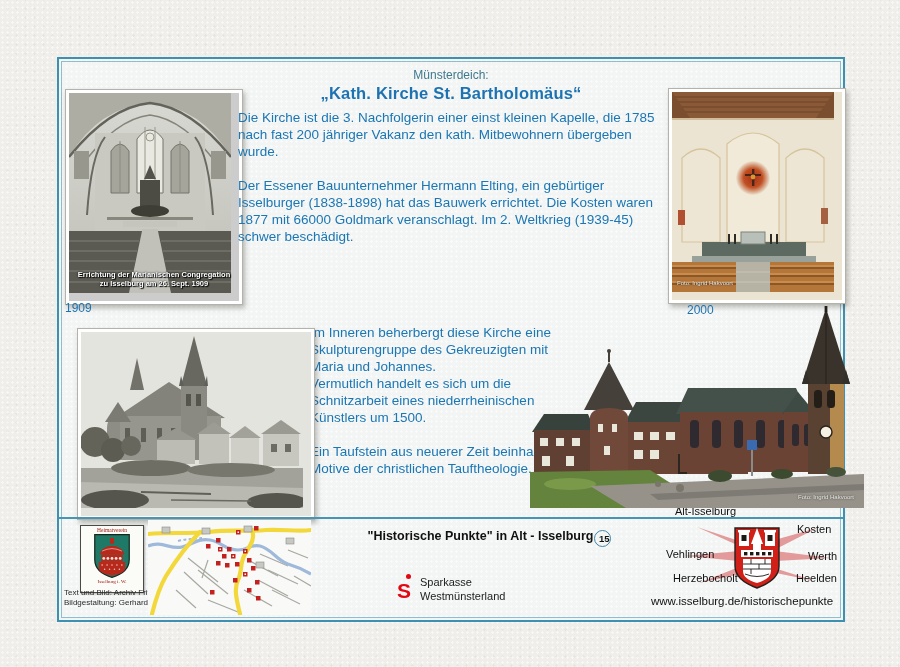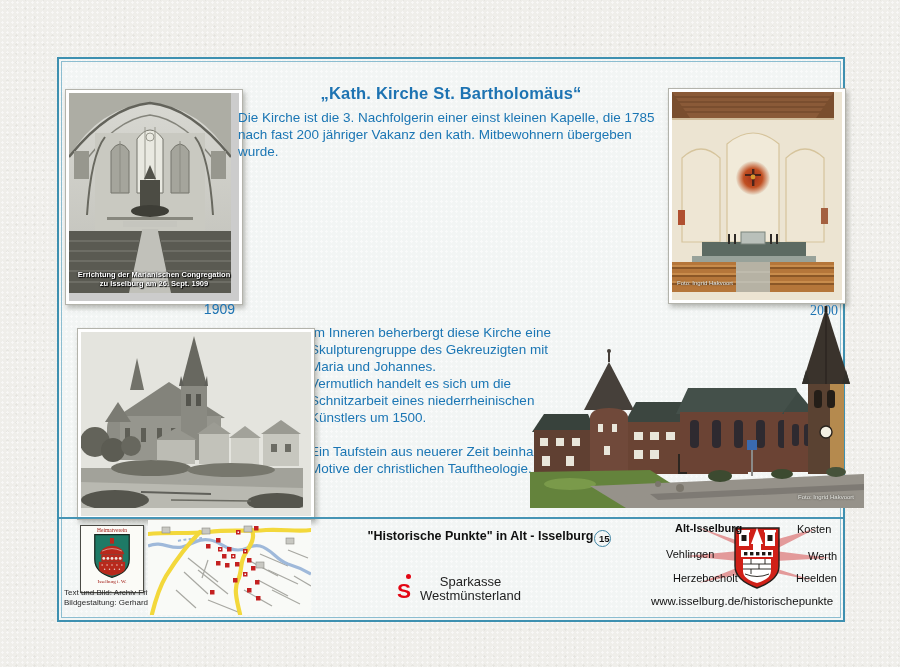--- a/index.html
+++ b/index.html
@@ -28,21 +28,21 @@
     font-size:16.5px;font-weight:bold;color:#1d73b2;letter-spacing:.2px;}
 
   .photo-card{position:absolute;background:#fff;border:1px solid #b3b3ab;
     box-shadow:2px 3px 5px rgba(60,60,50,.35);padding:3px;}
   .photo-body{position:relative;width:100%;height:100%;overflow:hidden;background:#ccc;}
   .photo-body svg{display:block;}
   .ovl{position:absolute;left:1px;right:1px;bottom:13px;text-align:center;color:#fff;
     font-weight:bold;font-size:7.5px;line-height:9px;
     text-shadow:0 0 2px #000,1px 1px 1px #000;}
   .pcredit{position:absolute;font-size:6px;color:#e8e8e2;text-shadow:0 0 2px #333;}
-  .year{position:absolute;text-align:right;color:#1d73b2;font-size:14px;}
+  .year{position:absolute;text-align:left;color:#1d73b2;font-size:12px;}
 
   .col{position:absolute;color:#1b76b4;font-size:13.5px;line-height:17px;}
   .col p{margin:0;}
   .col p.gap{margin-top:17px;}
 
   .divider{position:absolute;left:0;top:458px;width:784px;border-top:2px solid #4795b5;}
 
   
   .heimat-card{position:absolute;left:21px;top:466px;width:62px;height:64px;
     background:#fbfbf7;border:1px solid #4a4a44;box-shadow:1px 1px 2px rgba(0,0,0,.3);
@@ -56,37 +56,38 @@
   .series{position:absolute;left:263px;top:470px;width:334px;text-align:center;
     font-size:12.5px;font-weight:bold;color:#101010;}
   .badge{display:inline-block;width:15px;height:15px;line-height:15px;border:1px solid #3f85a5;
     border-radius:50%;font-size:9.5px;font-weight:bold;color:#101010;
     vertical-align:-2px;text-align:right;}
 
   .sponsor{position:absolute;left:338px;top:514px;display:flex;gap:6px;}
   .spk-logo{position:relative;width:17px;height:28px;}
   .spk-dot{position:absolute;top:1px;left:9px;width:5px;height:5px;border-radius:50%;background:#e30613;}
   .spk-s{position:absolute;bottom:0;left:0;font-size:21px;line-height:21px;font-weight:bold;color:#e30613;}
-  .sponsor-name{font-size:13px;line-height:14px;color:#222;padding-top:2px;text-align:center;}
+  .sponsor-name{font-size:11px;line-height:14px;color:#222;padding-top:2px;}
 
   .compass-svg{position:absolute;left:600px;top:460px;width:200px;height:92px;}
   .town{position:absolute;font-size:11px;color:#101010;white-space:nowrap;}
   .url{position:absolute;left:592px;top:536px;width:204px;text-align:left;
     font-size:11.5px;color:#101010;}
 
   .oldext{position:absolute;left:18px;top:269px;width:230px;height:184px;}
   .newext{position:absolute;left:471px;top:247px;width:334px;height:202px;z-index:4;}
   .newext .pcredit{right:10px;bottom:8px;}
 </style>
 </head>
 <body>
 
 <div class="frame">
   <div class="frame-inner"></div>
 
+  <div class="location">Münsterdeich:</div>
   <div class="title">„Kath. Kirche St. Bartholomäus“</div>
 
   <div class="photo-card" style="left:6px;top:30px;width:170px;height:208px;">
     <div class="photo-body">
       <svg width="162" height="200" viewBox="0 0 162 200">
         <defs>
           <linearGradient id="g1" x1="0" y1="0" x2="0" y2="1">
             <stop offset="0" stop-color="#d9d9d3"></stop>
               <stop offset="1" stop-color="#bfbfb8"></stop>
           </linearGradient>
@@ -196,24 +197,25 @@
           <line x1="98" y1="174" x2="162" y2="174"></line>
             <line x1="98" y1="182" x2="162" y2="182"></line>
           <line x1="98" y1="190" x2="162" y2="190"></line>
         </g>
         <line x1="64" y1="180" x2="98" y2="180" stroke="#c8c4b6" stroke-width="1.2"></line>
         <line x1="64" y1="190" x2="98" y2="190" stroke="#c8c4b6" stroke-width="1.2"></line>
       </svg>
       <div class="pcredit" style="left:5px;bottom:14px;">Foto: Ingrid Hakvoort</div>
     </div>
   </div>
-  <div class="year" style="left:609px;top:244px;width:170px;font-family:Liberation Serif, serif;">2000</div>
+  <div class="year" style="left:628px;top:244px;width:170px;">2000</div>
 
   <div class="col" style="left:179px;top:50px;width:430px;">
     <p>Die Kirche ist die 3. Nachfolgerin einer einst kleinen Kapelle, die 1785 nach fast 200 jähriger Vakanz den kath. Mitbewohnern übergeben wurde.</p>
+    <p class="gap">Der Essener Bauunternehmer Hermann Elting, ein gebürtiger Isselburger (1838-1898) hat das Bauwerk errichtet. Die Kosten waren 1877 mit 66000 Goldmark veranschlagt. Im 2. Weltkrieg (1939-45) schwer beschädigt.</p>
   </div>
 
   <div class="col" style="left:251px;top:265px;width:268px;">
     <p>Im Inneren beherbergt diese Kirche eine Skulpturengruppe des Gekreuzigten mit Maria und Johannes.</p>
     <p>Vermutlich handelt es sich um die Schnitzarbeit eines niederrheinischen Künstlers um 1500.</p>
     <p class="gap">Ein Taufstein aus neuerer Zeit beinhaltet Motive der christlichen Tauftheologie.</p>
   </div>
 
   <div class="photo-card oldext">
     <div class="photo-body" style="background:#e4e4de;">
@@ -489,20 +491,20 @@
         <line x1="84" y1="50" x2="112" y2="50"></line>
       <path d="M86,55 Q98,60 110,55"></path>
       <line x1="92" y1="40" x2="92" y2="45"></line>
         <line x1="100" y1="45" x2="100" y2="50"></line>
         <line x1="92" y1="50" x2="92" y2="55"></line>
         <line x1="106" y1="40" x2="106" y2="45"></line>
     </g>
     <rect x="79" y="11" width="12" height="2.4" fill="#ffffff"></rect>
     <rect x="105" y="11" width="12" height="2.4" fill="#ffffff"></rect>
   </svg>
-  <div class="town" style="left:616px;top:463px;font-weight:bold;">Alt-Isselburg</div>
+  <div class="town" style="left:616px;top:446px;">Alt-Isselburg</div>
   <div class="town" style="left:738px;top:464px;">Kosten</div>
   <div class="town" style="left:607px;top:489px;">Vehlingen</div>
   <div class="town" style="left:749px;top:491px;">Werth</div>
   <div class="town" style="left:614px;top:513px;">Herzebocholt</div>
   <div class="town" style="left:737px;top:513px;">Heelden</div>
   <div class="url">www.isselburg.de/historischepunkte</div>
 </div>
 
 </body></html>

